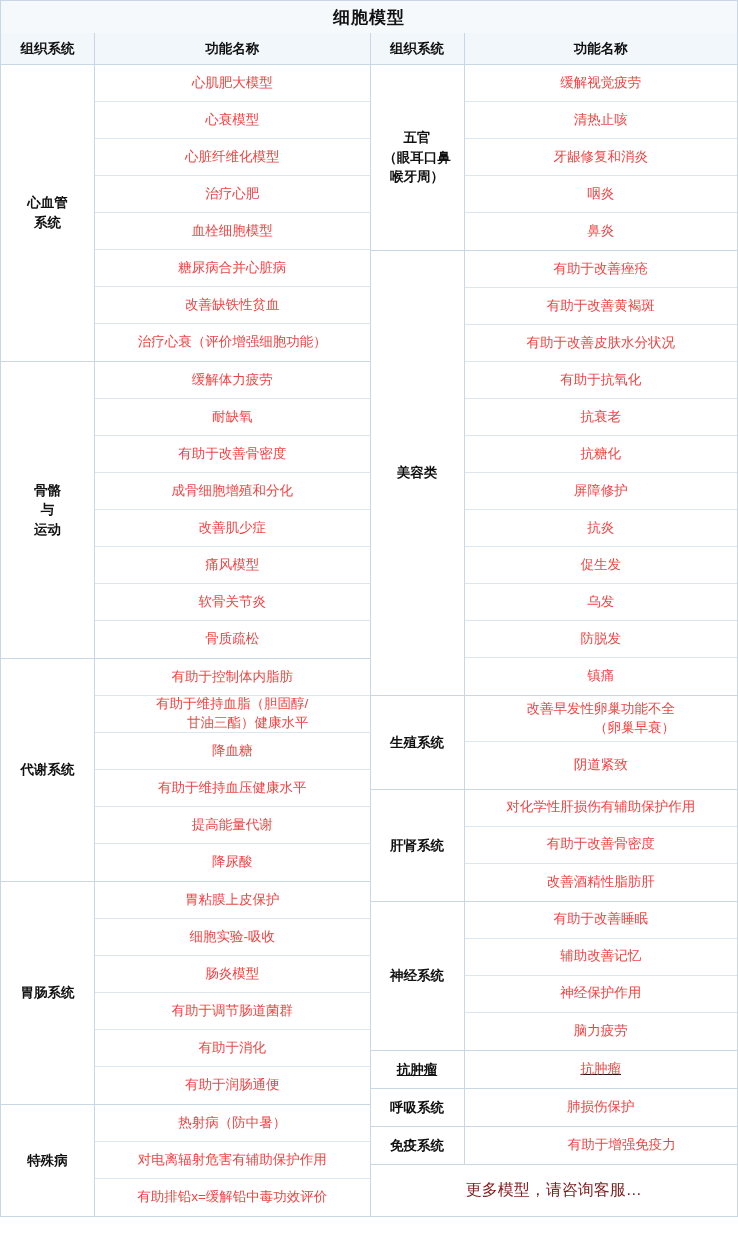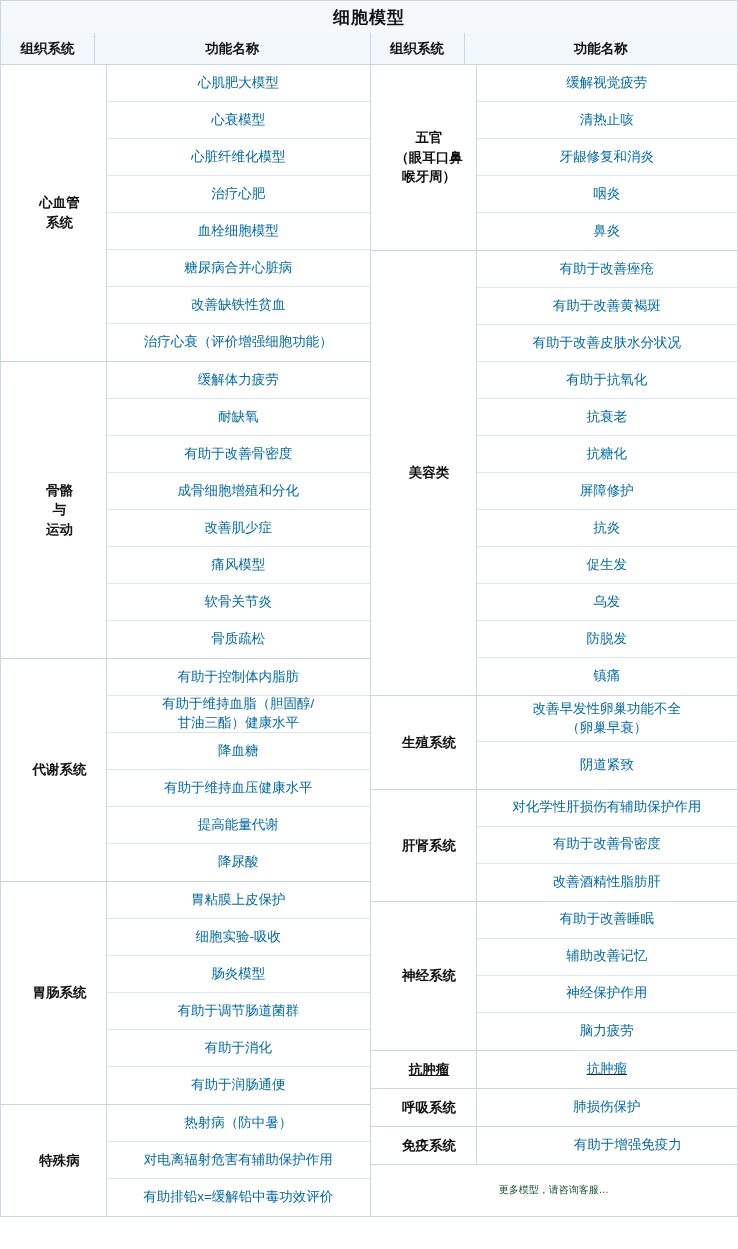--- a/index.html
+++ b/index.html
@@ -85,53 +85,52 @@
     display: flex;
     align-items: center;
     justify-content: center;
     text-align: center;
     font-size: 13.5px;
     font-weight: bold;
     color: #111;
     line-height: 1.45;
     padding: 2px 2px;
     white-space: pre-line;
-    margin-left: 12px;
   }
   .grp-items {
     flex: 1 1 auto;
     display: flex;
     flex-direction: column;
   }
   .item {
     flex: 1 1 auto;
     display: flex;
     align-items: center;
     justify-content: center;
-    text-align: center;
+    text-align: right;
     font-size: 13.5px;
-    color: #0369a1;
+    color: #ef4444;
     border-bottom: 1px solid #dce6ef;
     line-height: 1.4;
     padding: 3px 6px;
     white-space: pre-line;
     min-height: 37px;
   }
   .item:last-child { border-bottom: none; }
   .col-right .group.last-note {
     border-bottom: none;
   }
   .note-row {
     flex: 1 1 auto;
     display: flex;
     align-items: center;
     justify-content: center;
     text-align: center;
-    font-size: 10px;
-    color: #14532d;
+    font-size: 16px;
+    color: #7f1d1d;
     padding: 8px;
     min-height: 48px;
   }
 </style>
 </head>
 <body>
 
 <div id="page">
 
   <div class="title-bar">细胞模型</div>

